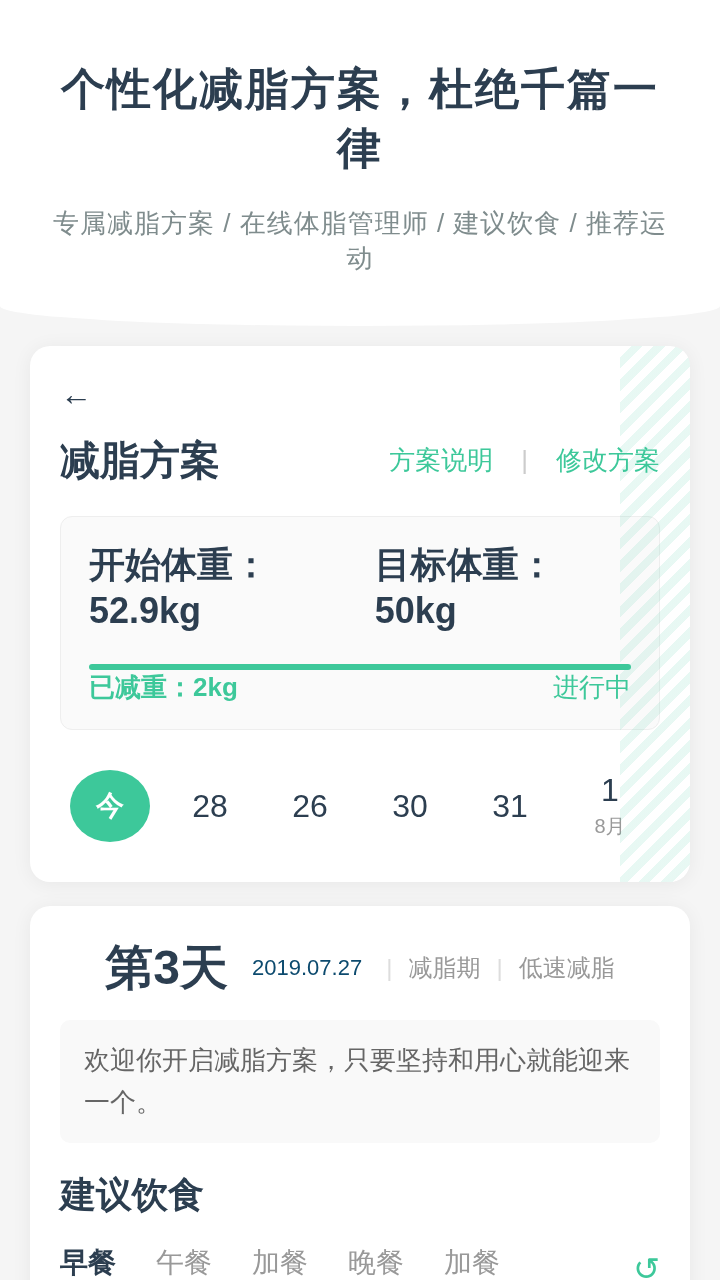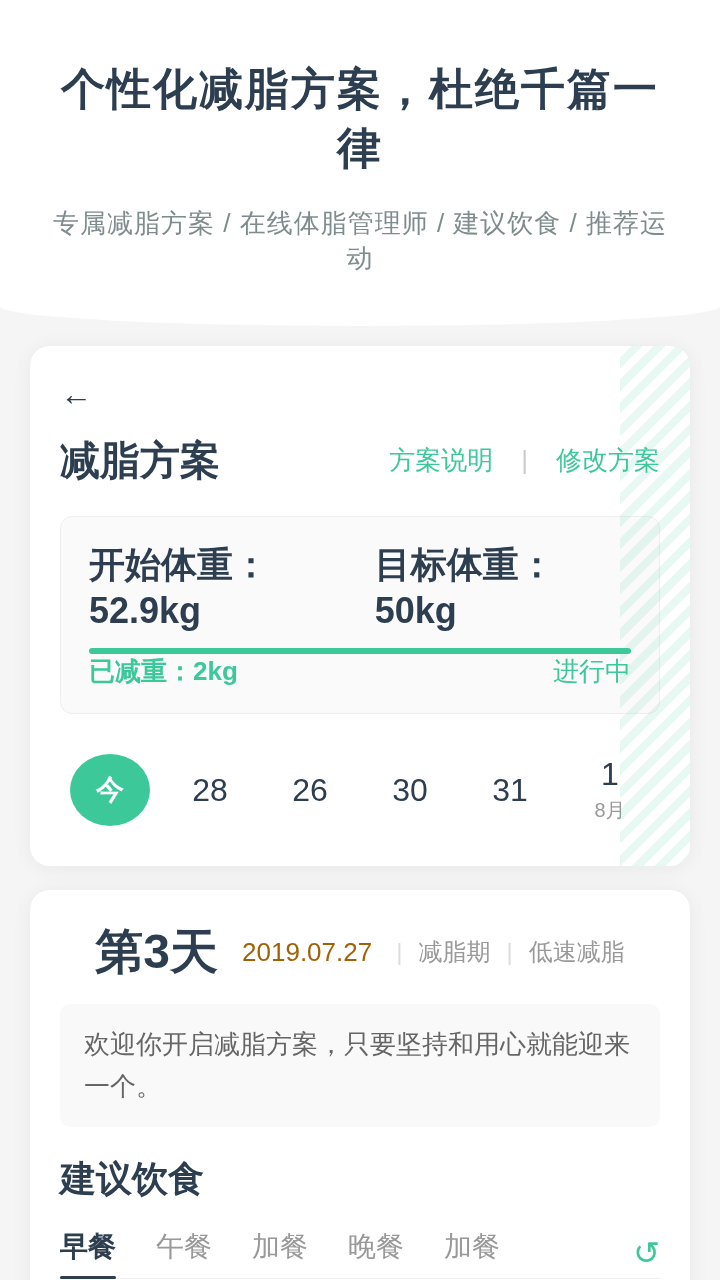--- a/index.html
+++ b/index.html
@@ -97,21 +97,21 @@
     .weight-box {
       background: #fafafa;
       border: 1px solid #eee;
       border-radius: 12px;
       padding: 24px 28px;
       margin-bottom: 20px;
     }
     .weight-row {
       display: flex;
       justify-content: space-between;
-      margin-bottom: 16px;
+      margin-bottom: 32px;
     }
     .weight-item {
       font-size: 26px;
       color: #666;
     }
     .weight-item span {
       font-size: 36px;
       font-weight: 600;
       color: #2c3e50;
     }
@@ -208,22 +208,22 @@
       margin-bottom: 20px;
       flex-wrap: wrap;
       justify-content: center;
     }
     .day-number {
       font-size: 48px;
       font-weight: 700;
       color: #2c3e50;
     }
     .day-date {
-      font-size: 26px;
-      color: #a16207;
+      font-size: 22px;
+      color: #0c4a6e;
     }
     .day-tags {
       display: flex;
       gap: 16px;
     }
     .day-tag {
       font-size: 24px;
       color: #999;
     }
     .day-tag::before {

